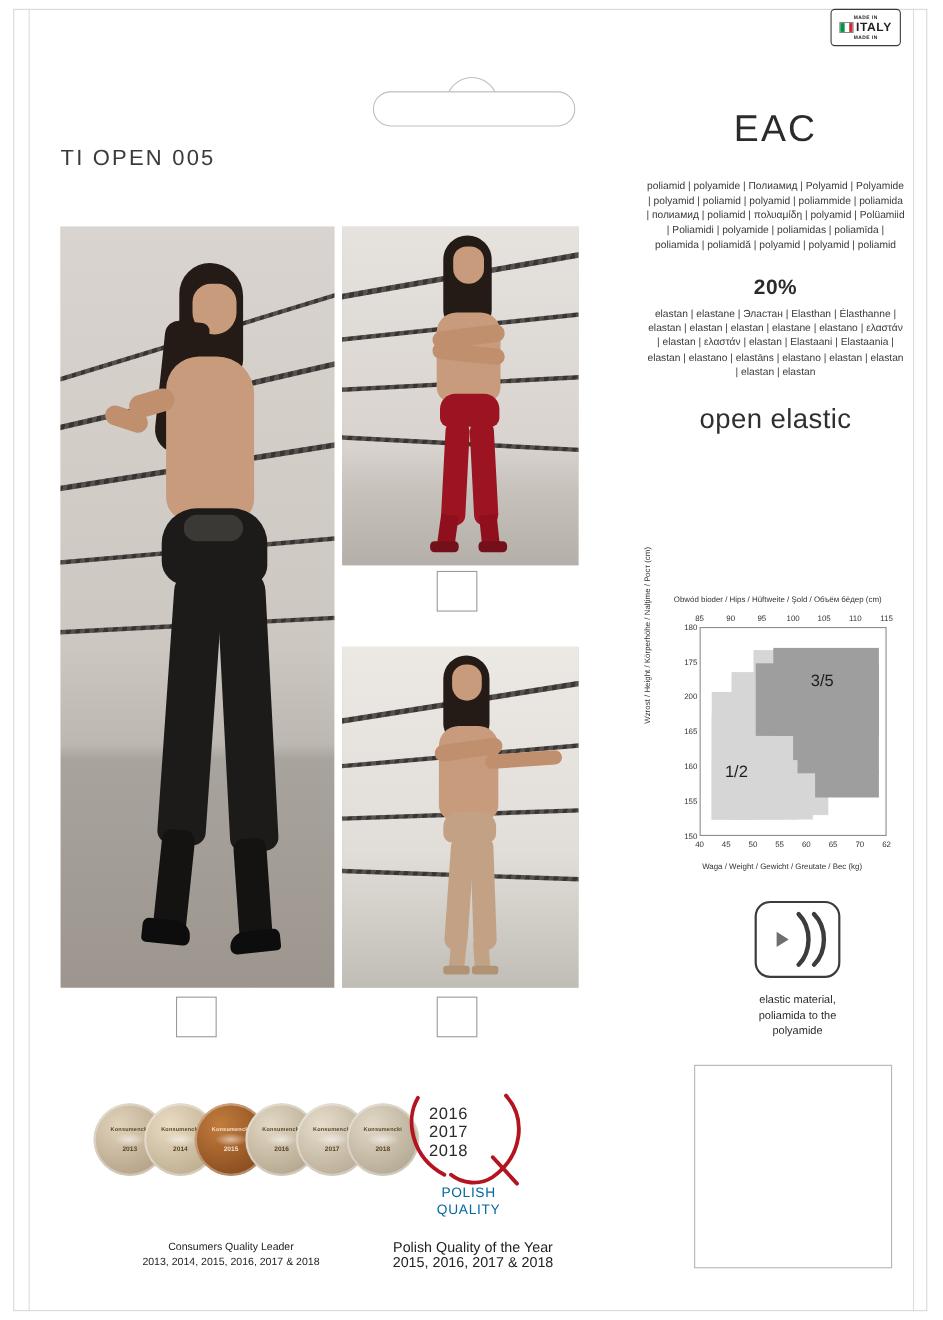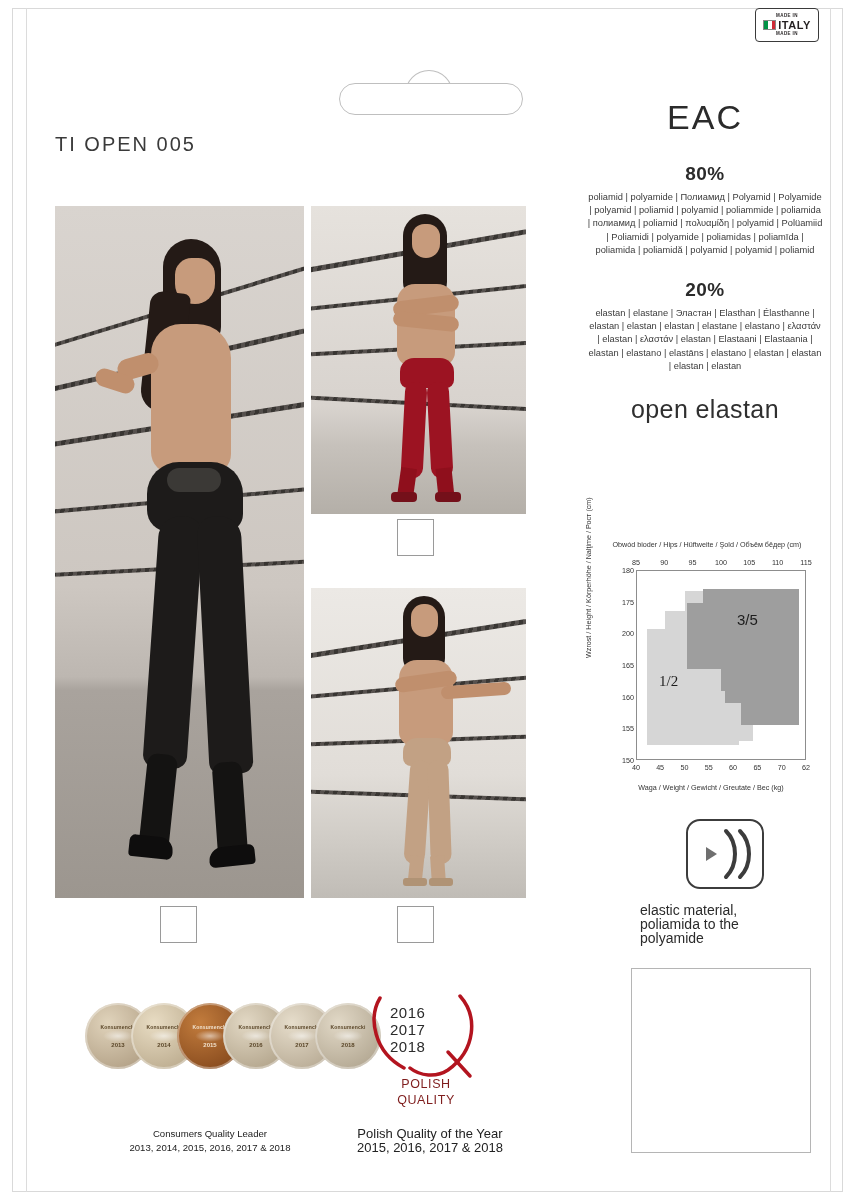--- a/index.html
+++ b/index.html
@@ -288,22 +288,22 @@
     border: 2px solid #3c3c3c;
     border-radius: 14px;
     background: #fff;
     box-sizing: border-box;
   }
   .elastic-caption {
     position: absolute;
     left: 640px;
     top: 903px;
     width: 170px;
-    text-align: left;
-    font-size: 14px;
+    text-align: center;
+    font-size: 10px;
     line-height: 14px;
     color: #2b2b2b;
   }
   .blank-box {
     position: absolute;
     left: 631px;
     top: 968px;
     width: 180px;
     height: 185px;
     border: 1px solid #b5b5b5;
@@ -374,21 +374,21 @@
     letter-spacing: .5px;
   }
   .pq-text {
     position: absolute;
     left: 0;
     top: 86px;
     width: 148px;
     text-align: center;
     font-size: 12.5px;
     line-height: 16px;
-    color: #7f1d1d;
+    color: #0369a1;
     letter-spacing: .6px;
   }
   .pq-caption {
     position: absolute;
     left: 340px;
     top: 1127px;
     width: 180px;
     text-align: center;
     font-size: 13px;
     line-height: 14px;
@@ -488,27 +488,26 @@
     <div class="fig" style="left:118px; top:290px; width:24px; height:8px; border-radius:3px; background:#b09375;"></div>
   </div>
 
   <div class="chk chk-main"></div>
   <div class="chk chk-red"></div>
   <div class="chk chk-nude"></div>
 
   <div class="right-col">
     <div class="eac">EAC</div>
 
-    <div class="comp-pct">80%</div>
     <div class="comp-list">poliamid | polyamide | Полиамид | Polyamid | Polyamide | polyamid | poliamid | polyamid | poliammide | poliamida | полиамид | poliamid | πολυαμίδη | polyamid | Polüamiid | Poliamidi | polyamide | poliamidas | poliamīda | poliamida | poliamidă | polyamid | polyamid | poliamid</div>
 
     <div class="comp-pct">20%</div>
     <div class="comp-list">elastan | elastane | Эластан | Elasthan | Élasthanne | elastan | elastan | elastan | elastane | elastano | ελαστάν | elastan | ελαστάν | elastan | Elastaani | Elastaania | elastan | elastano | elastāns | elastano | elastan | elastan | elastan | elastan</div>
 
-    <div class="open-tights">open elastan</div>
+    <div class="open-tights">open elastic</div>
   </div>
 
   <div class="size-chart">
     <div class="sc-toplabel">Obwód bioder / Hips / Hüftweite / Şold / Объём бёдер (cm)</div>
 
     <div class="sc-xticks top">
       <span style="left:0%">85</span>
       <span style="left:16.6%">90</span>
       <span style="left:33.3%">95</span>
       <span style="left:50%">100</span>
@@ -532,21 +531,21 @@
       <div class="zone zone-light" style="left:10px; top:78px; width:38px; height:96px;"></div>
       <div class="zone zone-light" style="left:10px; top:58px; width:66px; height:116px;"></div>
       <div class="zone zone-light" style="left:28px; top:40px; width:74px; height:134px;"></div>
       <div class="zone zone-light" style="left:48px; top:20px; width:68px; height:150px;"></div>
 
       <div class="zone zone-dark" style="left:66px; top:18px; width:96px; height:80px;"></div>
       <div class="zone zone-dark" style="left:50px; top:32px; width:112px; height:66px;"></div>
       <div class="zone zone-dark" style="left:84px; top:96px; width:78px; height:36px;"></div>
       <div class="zone zone-dark" style="left:104px; top:130px; width:58px; height:24px;"></div>
       <div class="zone zone-light" style="left:10px; top:120px; width:78px; height:54px;"></div>
-      <div class="zone-label" style="left:22px; top:102px;font-family:Liberation Serif, serif;">1/2</div>
+      <div class="zone-label" style="left:22px; top:122px;">1/2</div>
       <div class="zone-label" style="left:100px; top:40px;">3/5</div>
     </div>
 
     <div class="sc-xticks bottom">
       <span style="left:0%">40</span>
       <span style="left:14.2%">45</span>
       <span style="left:28.5%">50</span>
       <span style="left:42.8%">55</span>
       <span style="left:57.1%">60</span>
       <span style="left:71.4%">65</span>

